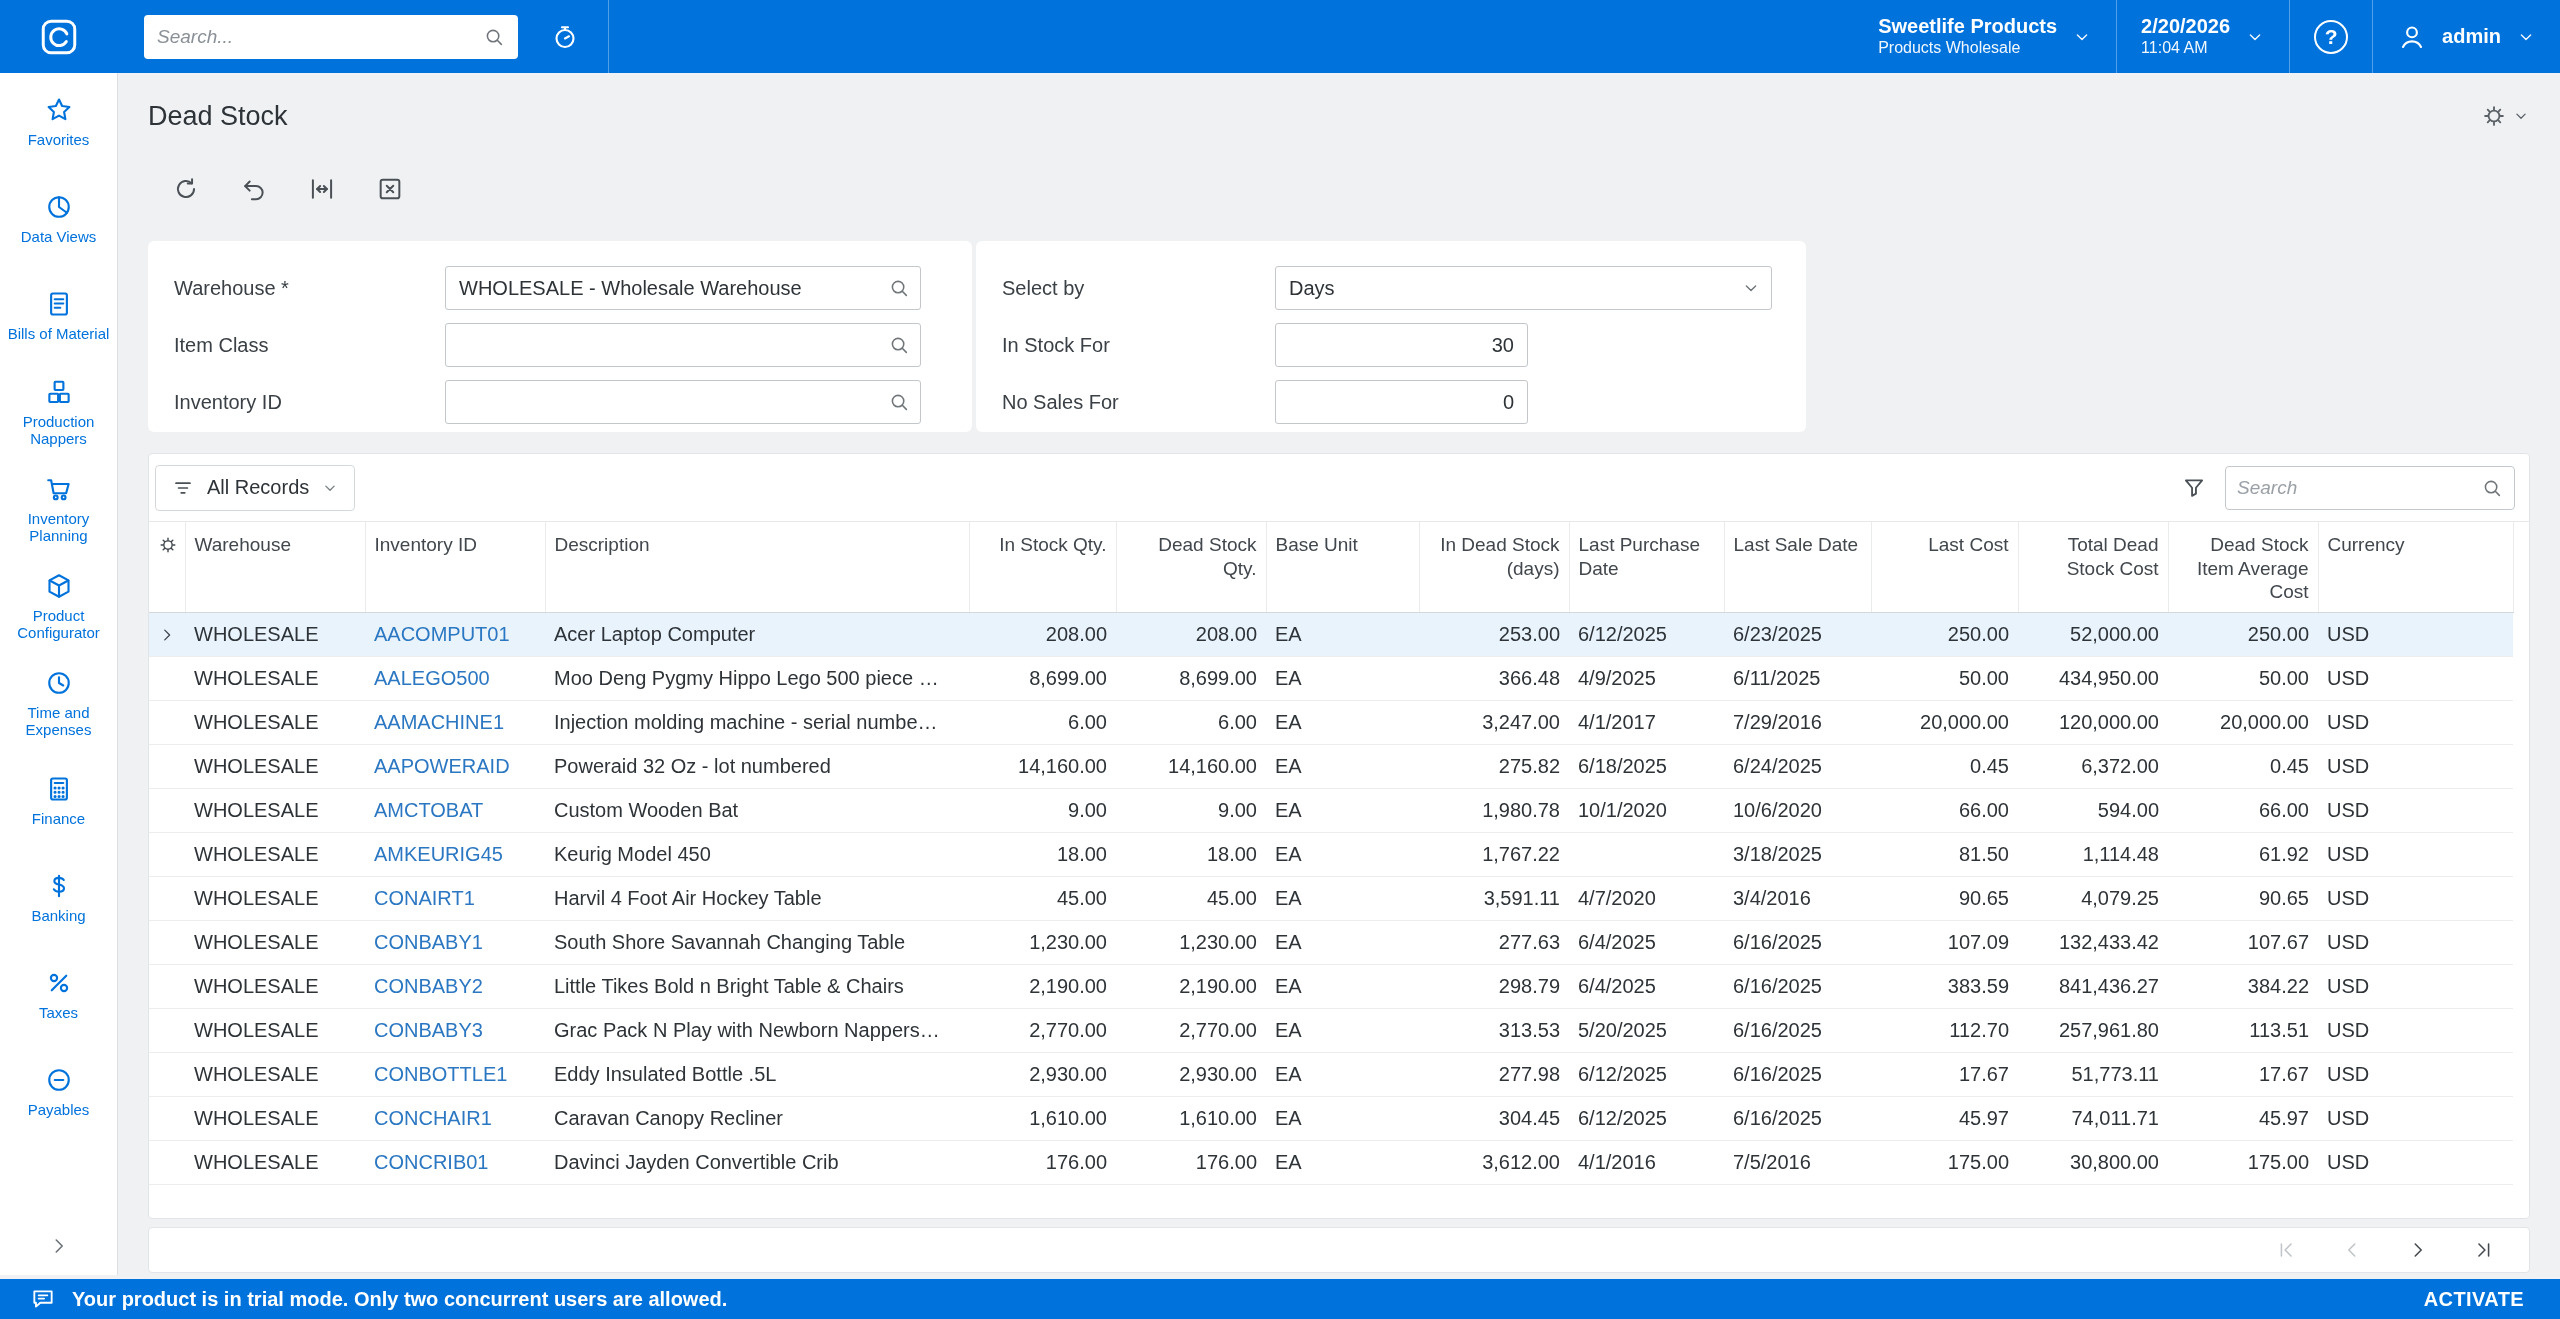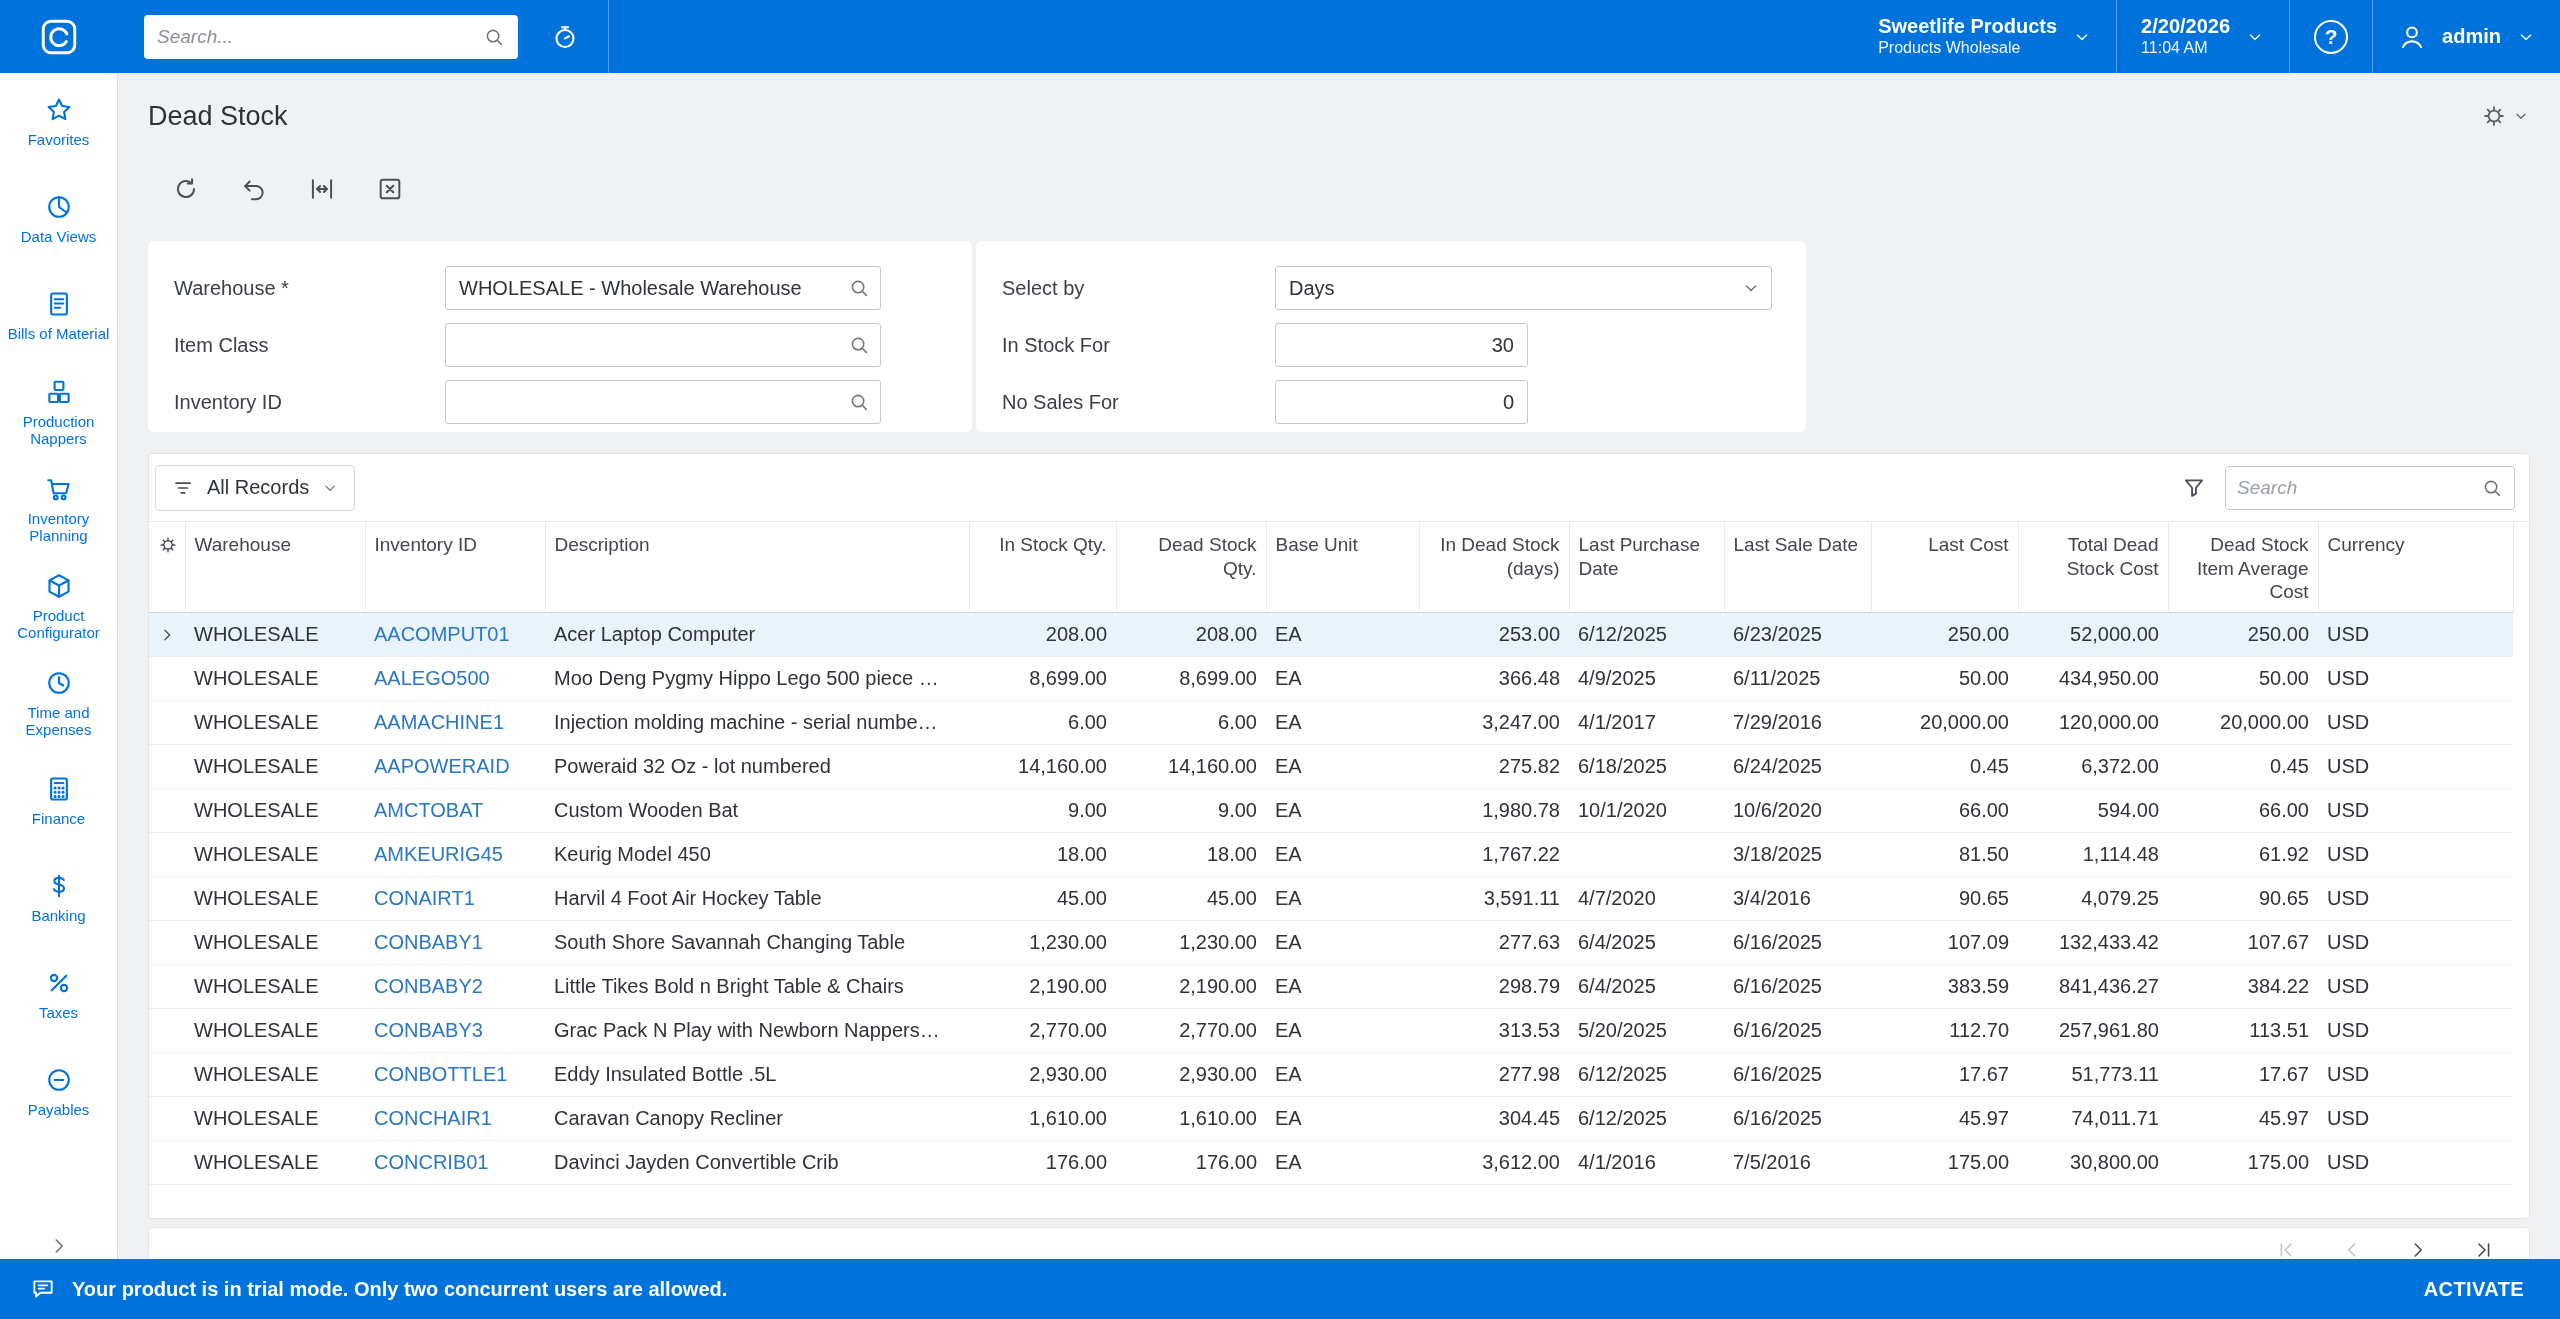--- a/index.html
+++ b/index.html
@@ -92,21 +92,21 @@
   .fwrap {
     position: relative; display: flex; align-items: center; height: 44px;
     border: 1px solid #C3C7CB; border-radius: 3px; background: #fff;
   }
   .fwrap input {
     width: 100%; height: 100%; border: 0; outline: 0; background: transparent;
     font: 20px "Liberation Sans", sans-serif; color: #2E3338; padding: 0 44px 0 13px;
   }
   .fwrap input.num { text-align: right; padding: 0 13px; }
   .f-ic { position: absolute; right: 10px; color: #6F7579; cursor: pointer; }
-  .w-lookup { width: 436px; }
+  .w-lookup { width: 476px; }
   .w-select { width: 497px; cursor: pointer; }
   .w-num { width: 253px; }
   .sel-text { padding-left: 13px; font-size: 20px; color: #2E3338; }
 
   
   .grid-card { margin-top: 21px; background: #fff; border: 1px solid #E2E5E7; border-radius: 4px; height: 766px; overflow: hidden; }
   .grid-toolbar { height: 68px; display: flex; align-items: center; padding: 0 14px 0 6px; border-bottom: 1px solid #E6E8EA; }
   .records-btn {
     display: flex; align-items: center; gap: 12px; height: 46px; padding: 0 15px;
     background: #fff; border: 1px solid #D5D8DB; border-radius: 4px;
@@ -147,21 +147,21 @@
   .pager-bar {
     margin-top: 8px; background: #fff; border: 1px solid #E2E5E7; border-radius: 4px;
     height: 46px; display: flex; align-items: center; justify-content: flex-end;
     gap: 44px; padding-right: 34px;
   }
   .pg-btn { background: none; border: 0; cursor: pointer; color: #43494F; display: flex; }
   .pg-btn.dis { color: #C1C5C9; cursor: default; }
 
   
   .statusbar {
-    position: absolute; left: 0; right: 0; bottom: 0; height: 60px;
+    position: absolute; left: 0; right: 0; bottom: 0; height: 40px;
     background: var(--bar); color: #fff;
     display: flex; align-items: center; padding: 0 36px 0 30px; gap: 16px; justify-content: flex-end;
   }
   .statusbar .msg { font-size: 20px; font-weight: 700; }
   .statusbar .activate { margin-left: auto; font-size: 20px; font-weight: 700; letter-spacing: .4px; cursor: pointer; }
 </style>
 </head>
 <body>
 
 <div class="topbar">

